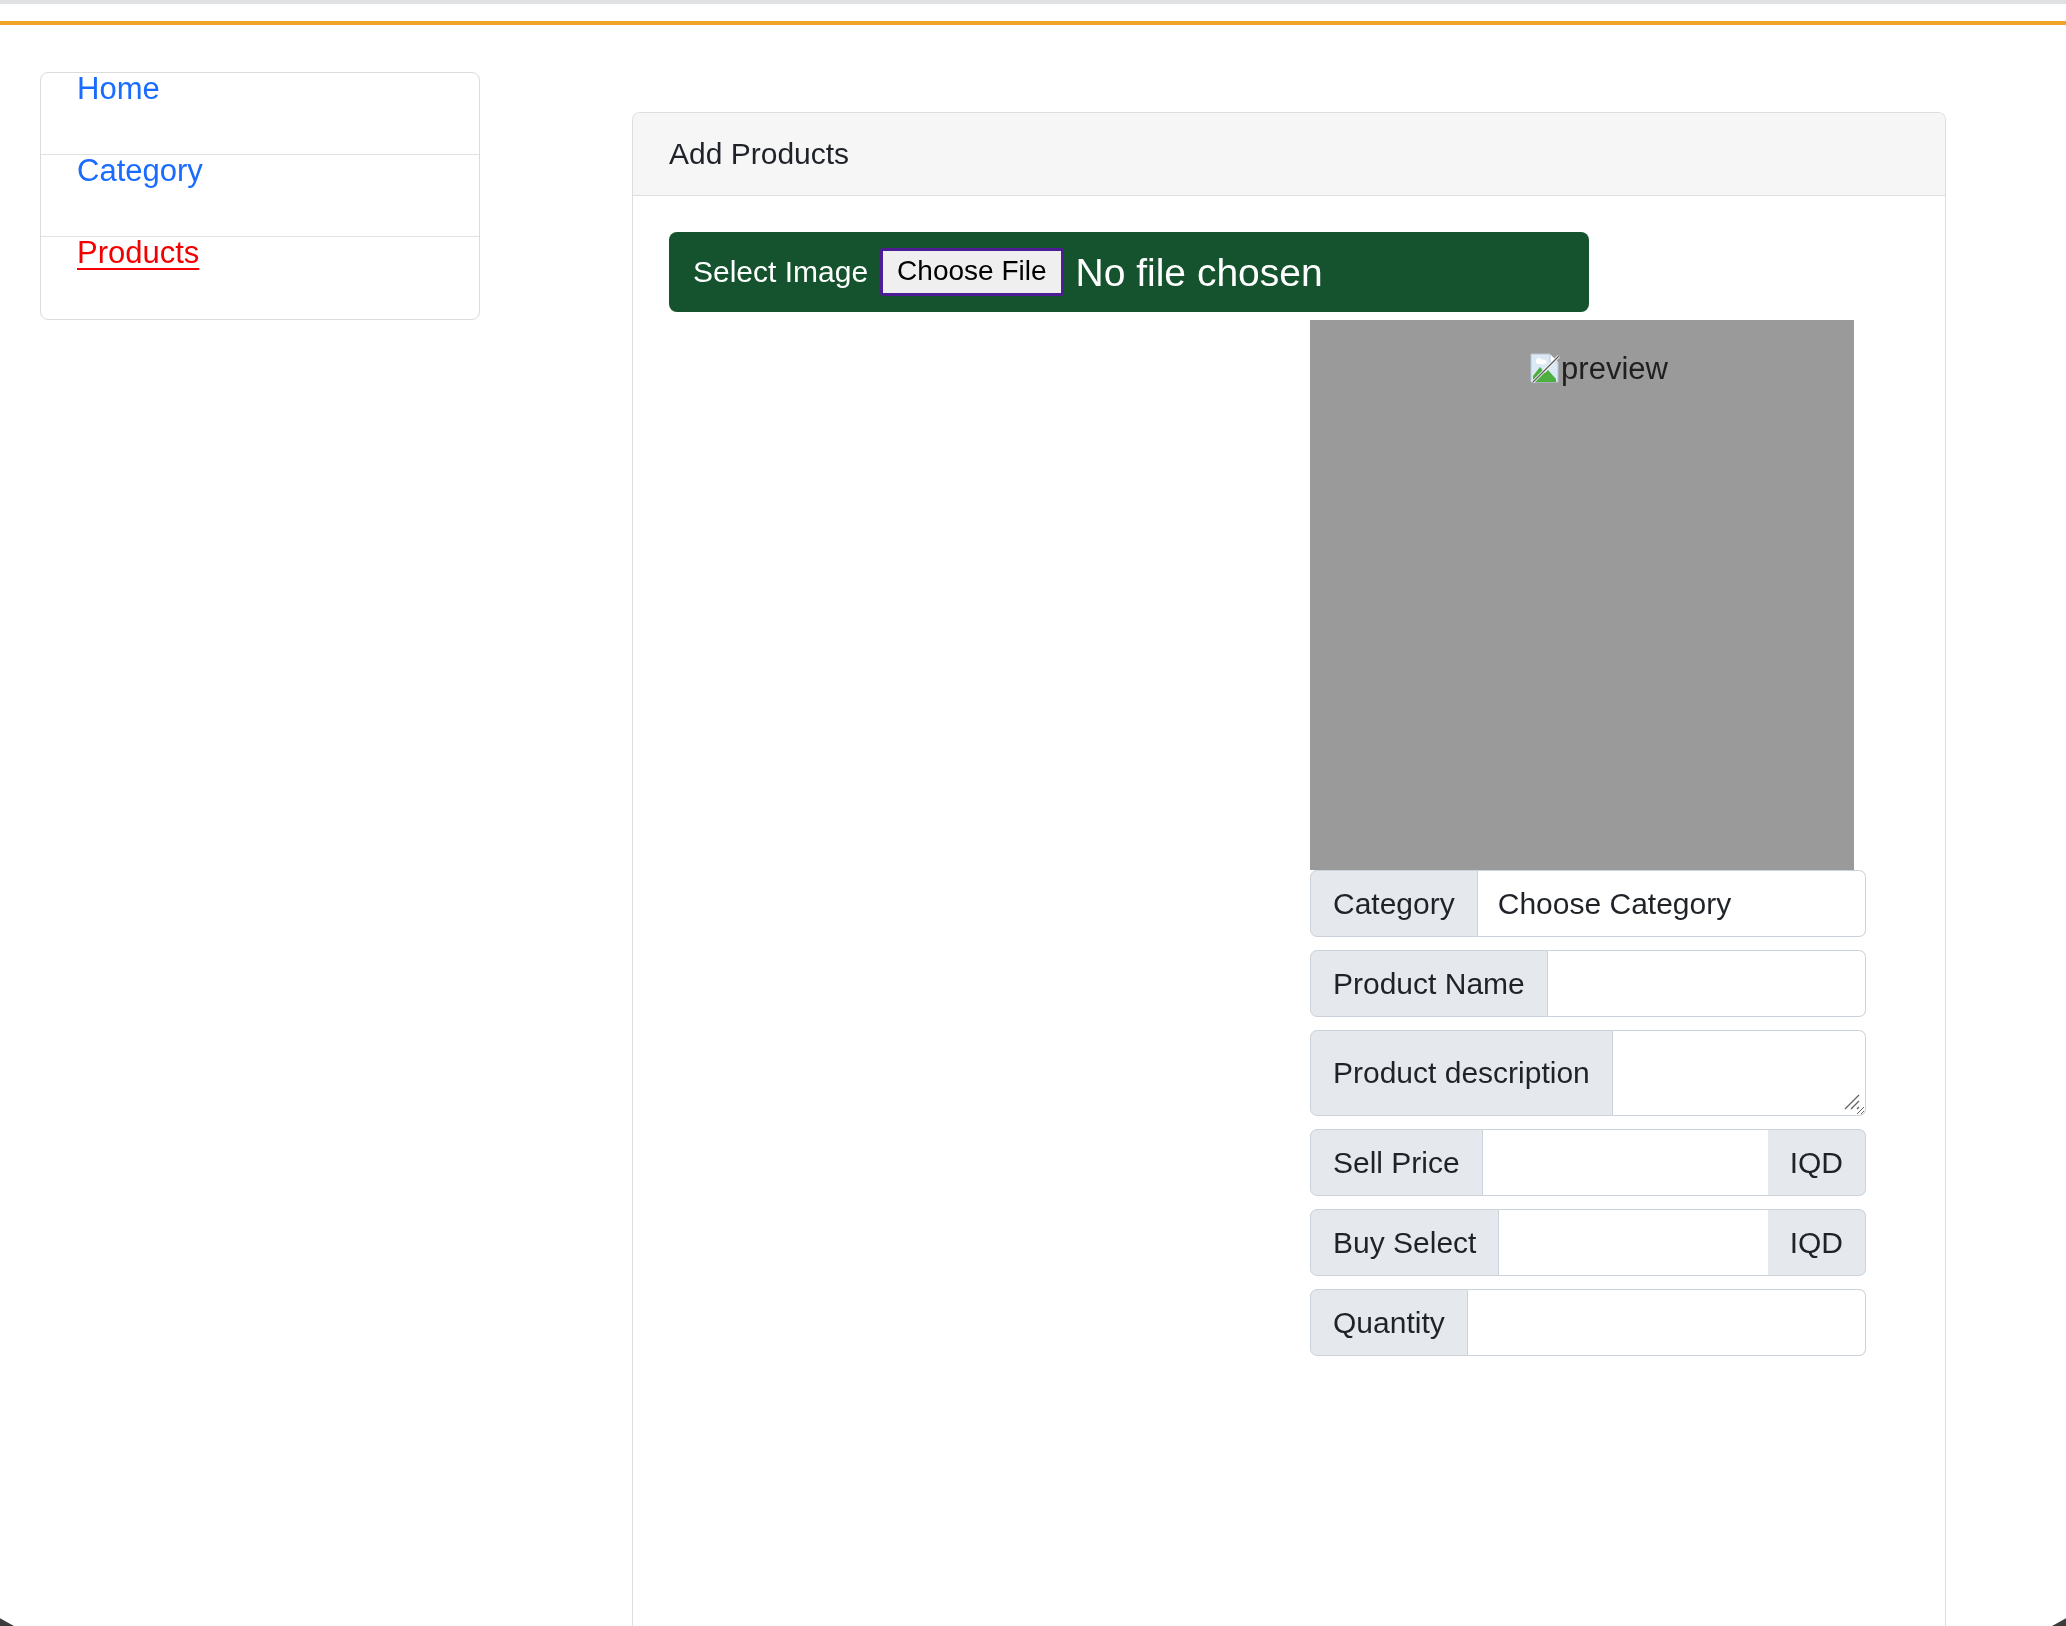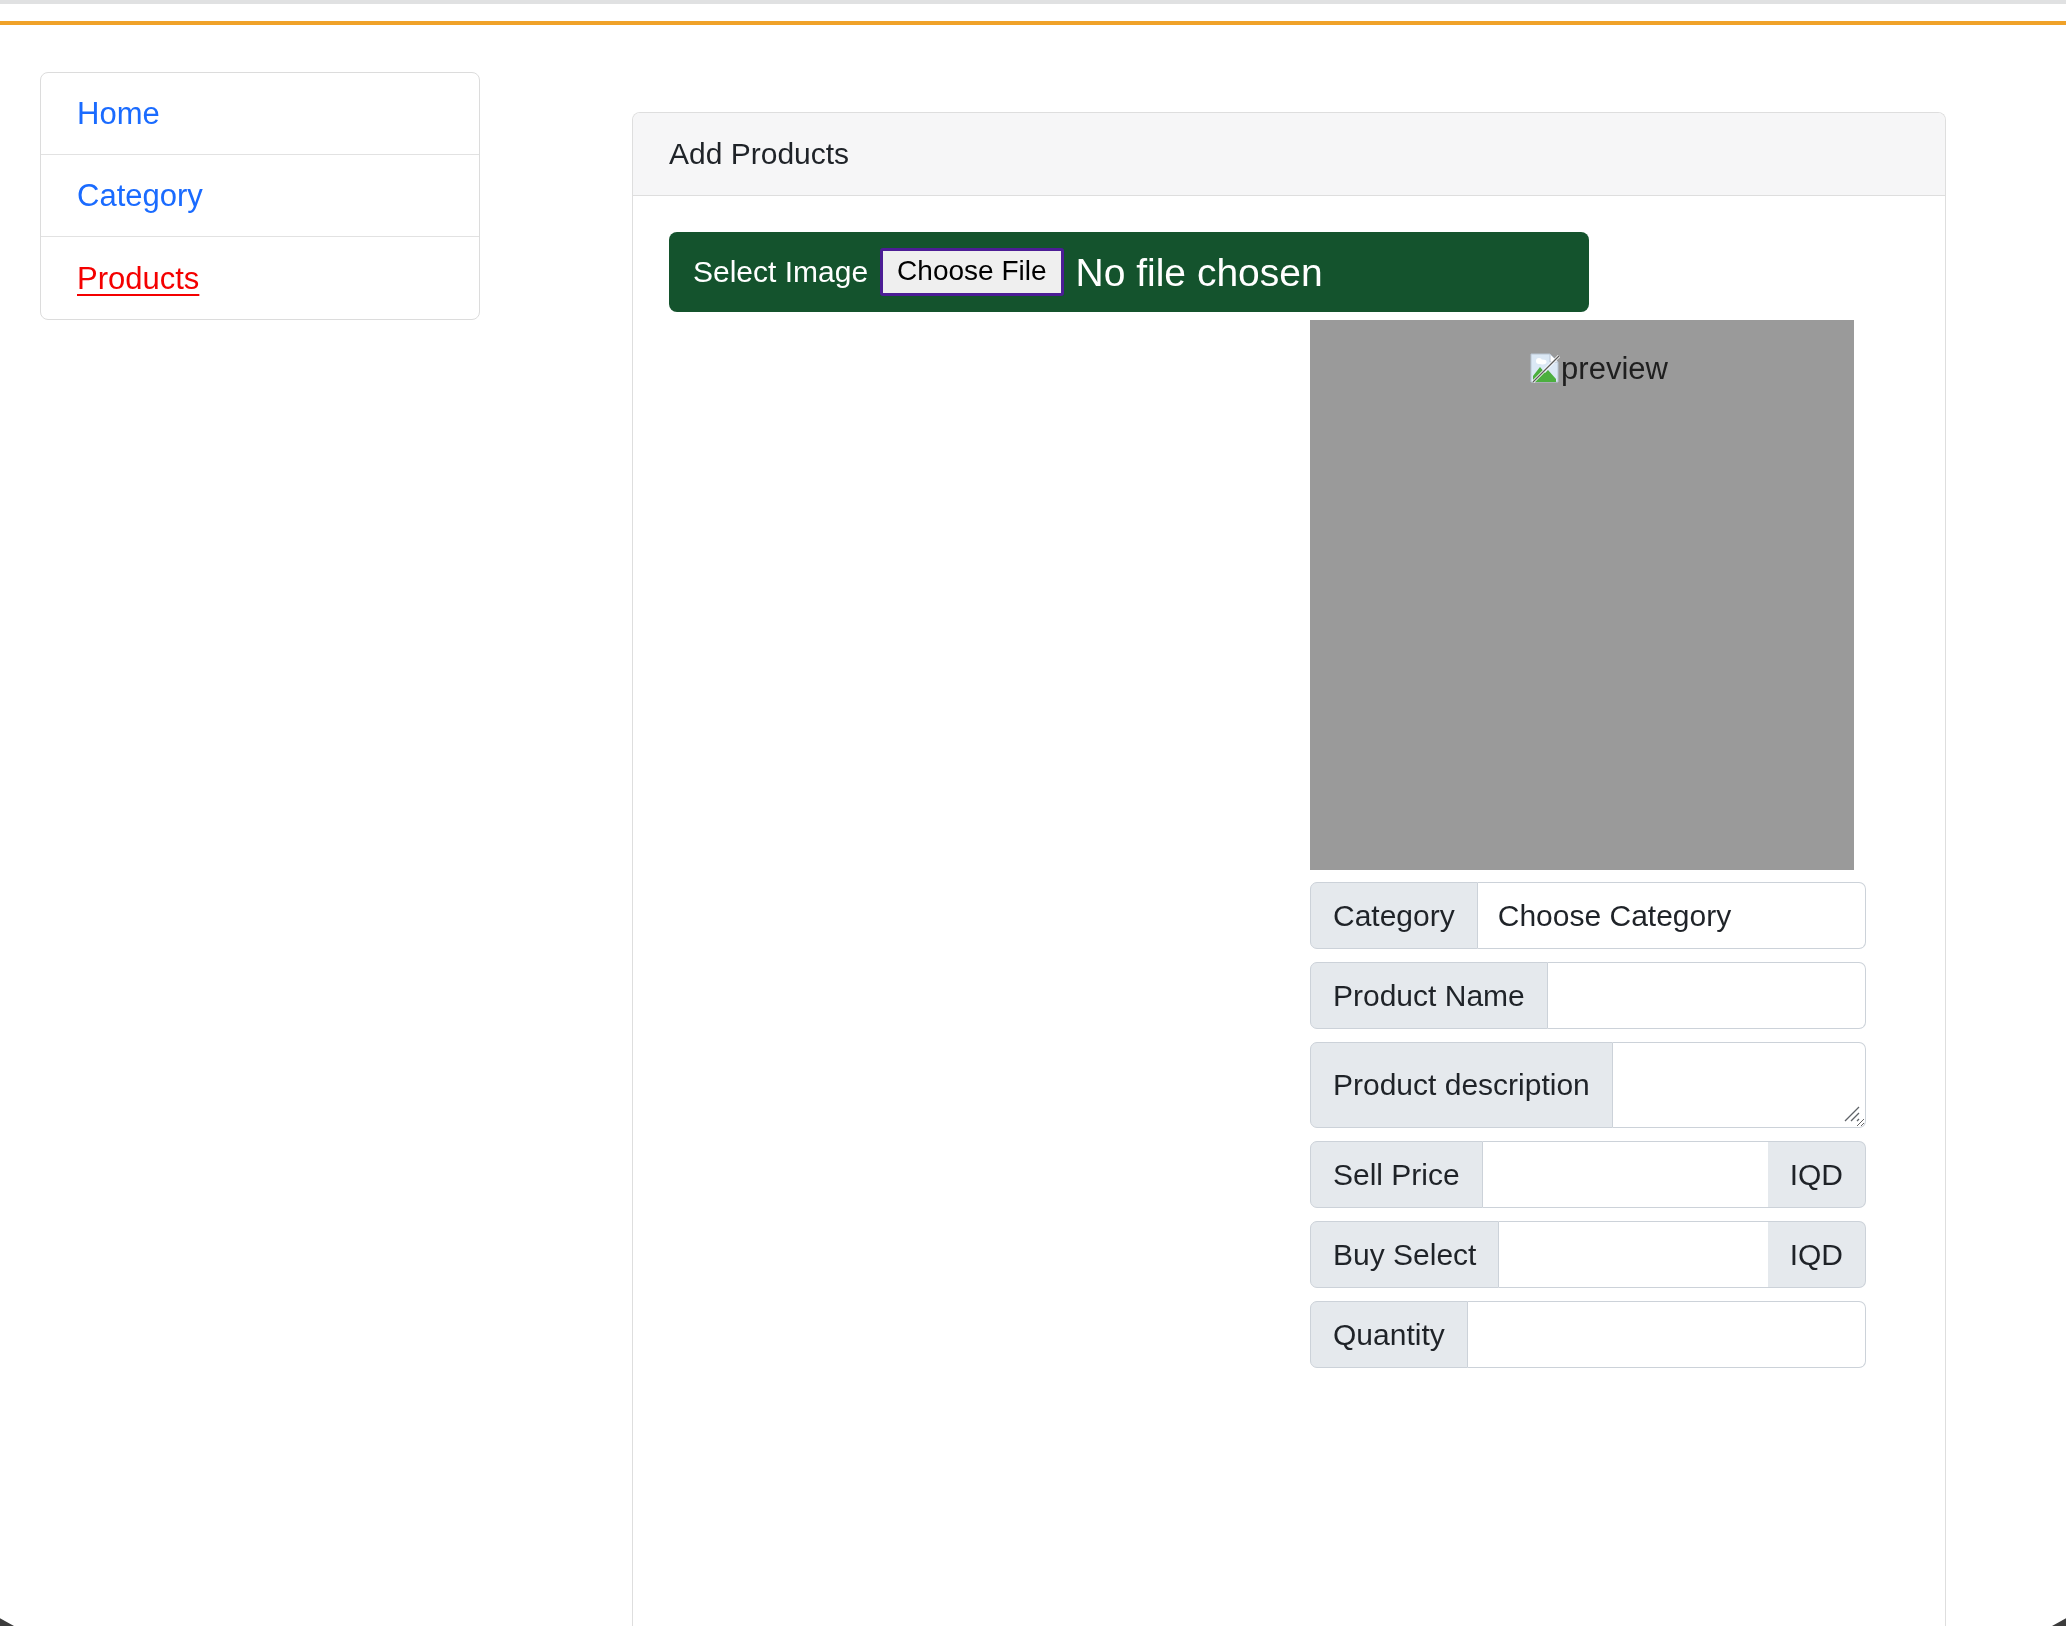--- a/index.html
+++ b/index.html
@@ -59,21 +59,20 @@
     top: 72px;
     width: 440px;
     background: #ffffff;
     border: 1px solid #dcdcdc;
     border-radius: 8px;
     box-sizing: border-box;
   }
   .nav-item {
     height: 82px;
     display: flex;
-    align-items: center;
     padding-left: 36px;
     box-sizing: border-box;
     border-bottom: 1px solid #e2e2e2;
     cursor: pointer;
   }
   .nav-item:last-child { border-bottom: none; }
   .nav-link {
     font-size: 31px;
     line-height: 1;
     color: #1a6bff;
@@ -173,21 +172,21 @@
   
   .preview-box {
     width: 544px;
     height: 550px;
     background: #9a9a9a;
     display: flex;
     align-items: flex-start;
     justify-content: center;
     padding-top: 32px;
     box-sizing: border-box;
-    margin-bottom: 12px;
+    margin-bottom: 0;
     padding-left: 33px;
   }
   .broken-image {
     display: flex;
     align-items: center;
     gap: 0px;
   }
   .broken-image-icon {
     width: 32px;
     height: 32px;

